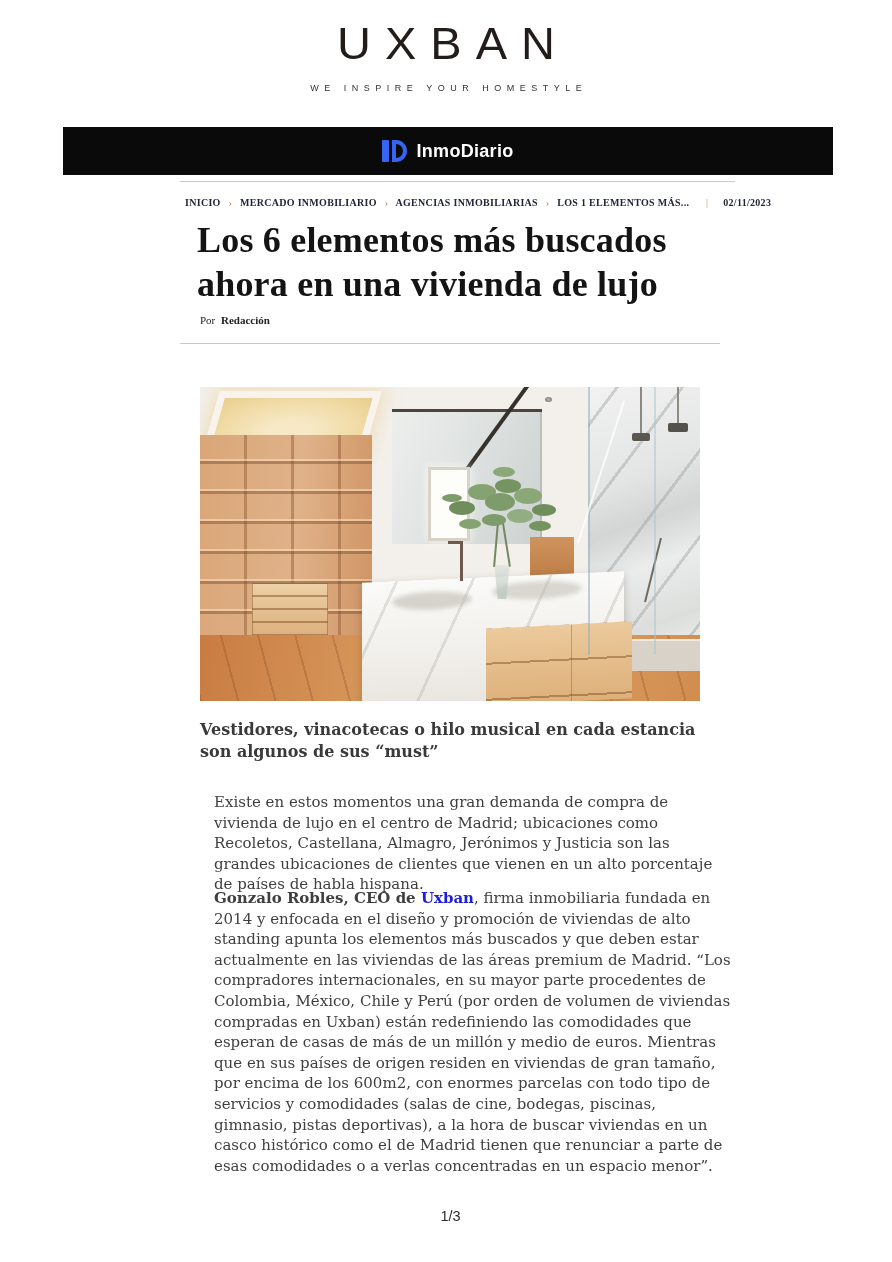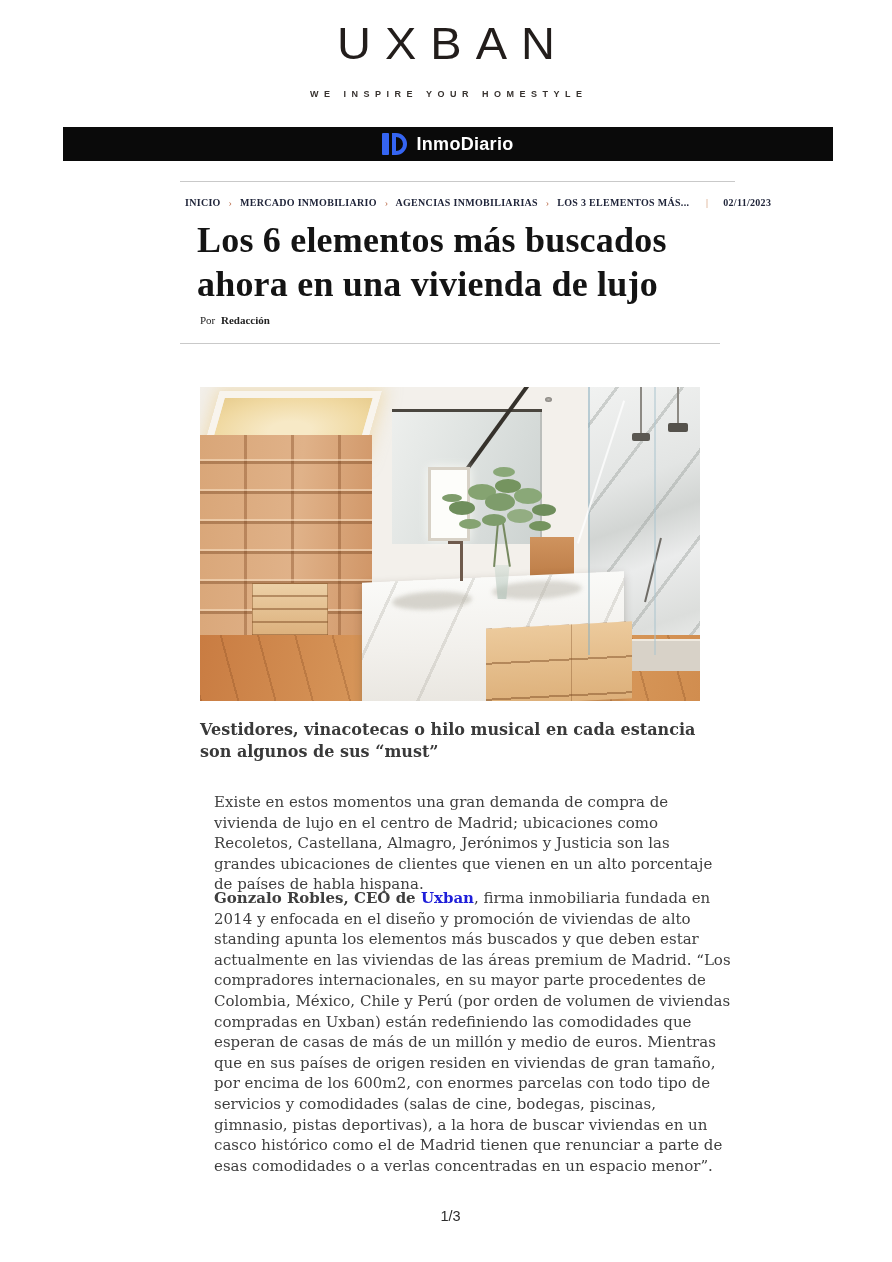--- a/index.html
+++ b/index.html
@@ -10,27 +10,27 @@
   }
 
   
   .brand { position:absolute; top:16px; left:0; right:0; text-align:center; color:#221d1b; }
   .brand-name {
     font-family:"Liberation Sans","DejaVu Sans",sans-serif;
     font-size:47px; font-weight:400; letter-spacing:14px; margin-left:14px;
     transform:scaleY(.96); color:#221d1b;
   }
   .brand-tagline {
-    margin-top:18px; font-size:9px; font-weight:700; letter-spacing:5.5px; margin-left:5.5px;
+    margin-top:12px; font-size:9px; font-weight:400; letter-spacing:5.5px; margin-left:5.5px;
     color:#37322f;
   }
 
   
   .masthead {
-    position:absolute; top:127px; left:63px; width:770px; height:34px;
+    position:absolute; top:127px; left:63px; width:770px; height:48px;
     background:#0a0a0a; display:flex; align-items:center; justify-content:center;
   }
   .id-logo { display:inline-flex; align-items:center; height:22px; }
   .id-i { display:inline-block; width:7px; height:22px; background:#3565f2; border-radius:1px; margin-right:3px; }
   .id-d {
     display:inline-block; width:15px; height:22px; box-sizing:border-box;
     border:4px solid #3565f2; border-left-width:4px;
     border-radius:0 11px 11px 0; background:transparent;
   }
   .masthead-name { color:#ffffff; font-weight:700; font-size:18px; margin-left:9px; letter-spacing:.3px; }
@@ -207,21 +207,21 @@
 
   <div class="rule rule-top"></div>
 
   <nav class="breadcrumb">
     <span class="crumb">INICIO</span>
     <span class="crumb-sep">›</span>
     <span class="crumb">MERCADO INMOBILIARIO</span>
     <span class="crumb-sep">›</span>
     <span class="crumb">AGENCIAS INMOBILIARIAS</span>
     <span class="crumb-sep">›</span>
-    <span class="crumb">LOS 3 ELEMENTOS MÁS...</span>
+    <span class="crumb">LOS 1 ELEMENTOS MÁS...</span>
     <span class="crumb-divider">|</span>
     <span class="crumb-date">02/11/2023</span>
   </nav>
 
   <h1 class="headline">Los 6 elementos más buscados ahora en una vivienda de lujo</h1>
 
   <div class="byline">
     <span>Por</span>
     <b>Redacción</b>
   </div>

